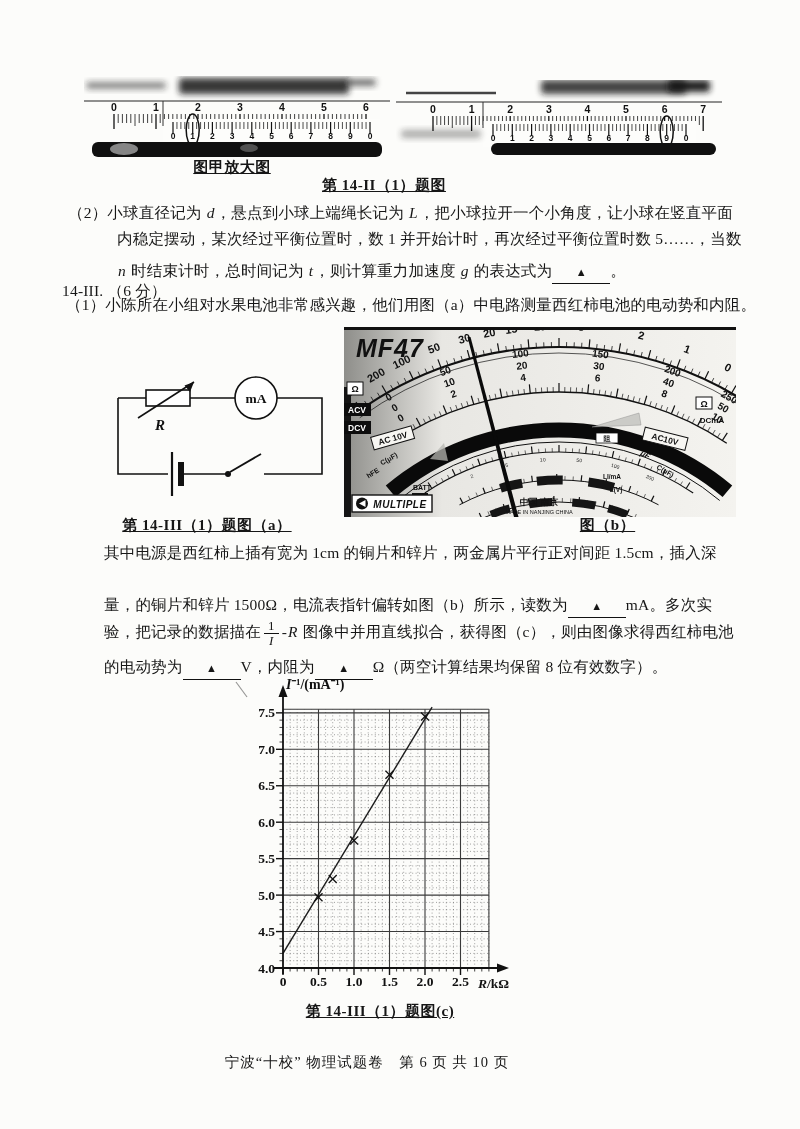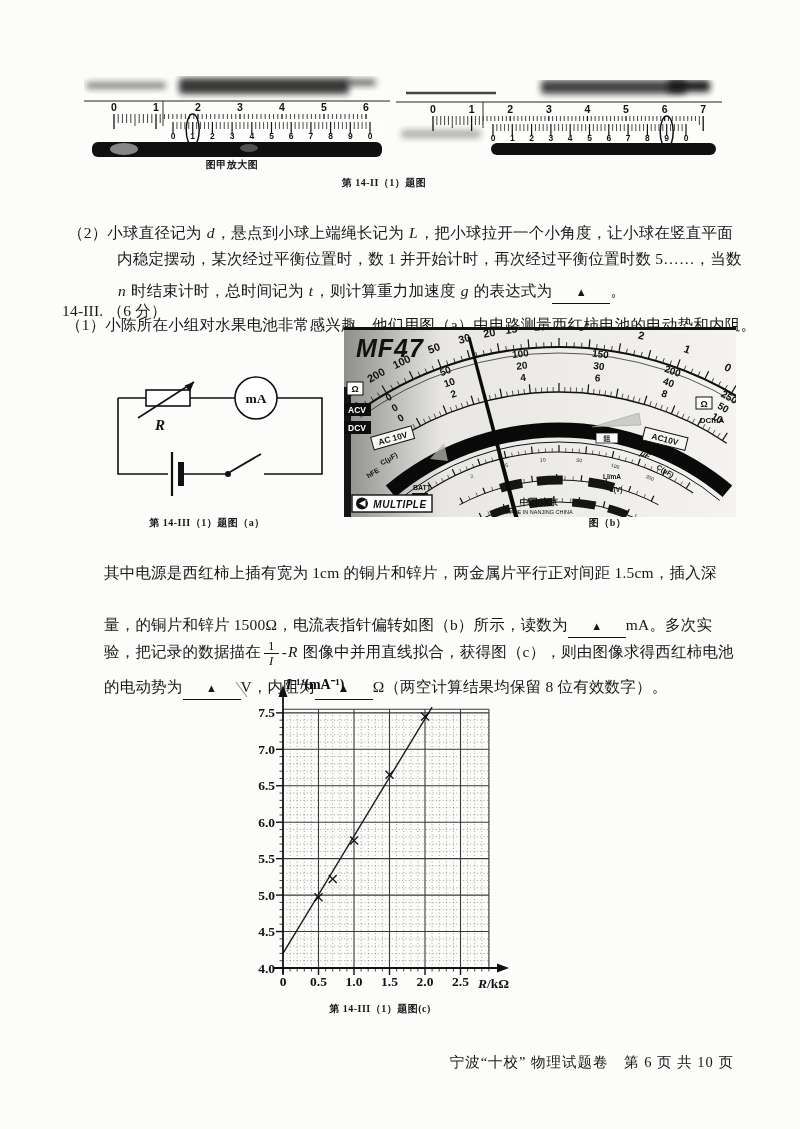--- a/index.html
+++ b/index.html
@@ -1,26 +1,26 @@
 <!DOCTYPE html>
 <html><head>
 <meta charset="utf-8">
 <style>
   html,body{margin:0;padding:0;background:#9a9a9a;}
   .page{position:relative;width:800px;height:1129px;margin:0 auto;background:#fcfcfa;
         font-family:"Liberation Serif",serif;color:#161616;overflow:hidden;}
-  .ln{position:absolute;white-space:nowrap;font-size:15.5px;line-height:22px;letter-spacing:.2px;margin-top:20px;}
-  .cap{position:absolute;font-size:10px;font-weight:700;text-align:center;white-space:nowrap;letter-spacing:.5px;}
+  .ln{position:absolute;white-space:nowrap;font-size:15.5px;line-height:22px;letter-spacing:.2px;}
+  .cap{position:absolute;font-size:15px;font-weight:700;text-align:center;white-space:nowrap;letter-spacing:.5px;text-decoration:underline;}
   .seg-i{font-style:italic;padding:0 1px;}
   .seg-blank{display:inline-block;min-width:48px;text-align:center;border-bottom:1.7px solid #111;
              font-size:11px;padding:0 5px;vertical-align:baseline;}
   .frac{display:inline-block;vertical-align:middle;text-align:center;font-size:13px;line-height:1.05;margin:0 3px;}
   .frac .num{display:block;border-bottom:1.2px solid #111;padding:0 4px;}
   .frac .den{display:block;font-style:italic;}
-  .footer{position:absolute;font-size:14.5px;text-align:right;letter-spacing:1px;}
+  .footer{position:absolute;font-size:14.5px;text-align:center;letter-spacing:1px;}
   svg{position:absolute;overflow:hidden;}
 </style>
 </head>
 <body>
 
 <div class="page">
 
   <svg id="caliper-a" style="left:84px;top:76px" width="306" height="84" viewBox="0 0 306 84">
       <defs>
         <filter id="ba" x="-60%" y="-60%" width="220%" height="220%">

